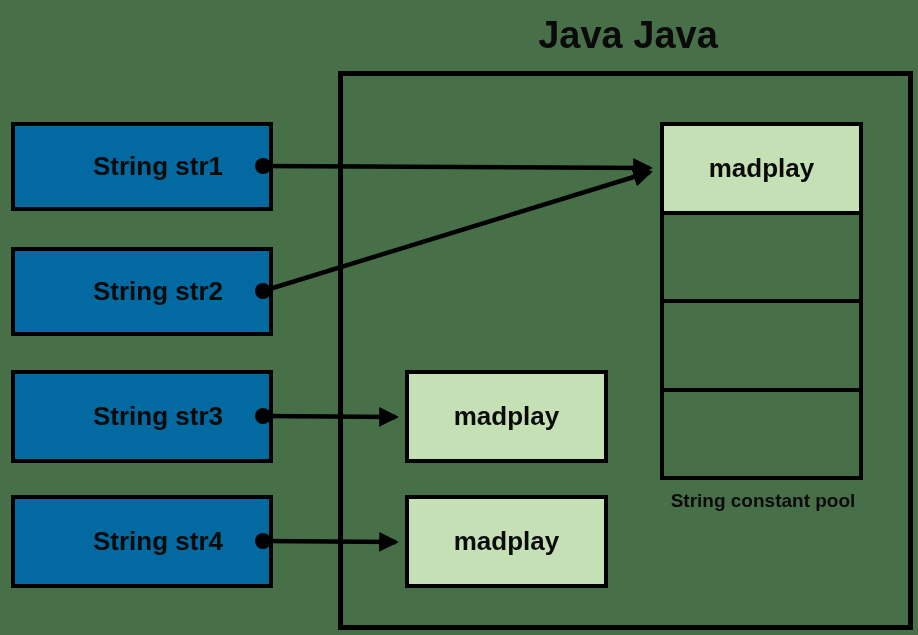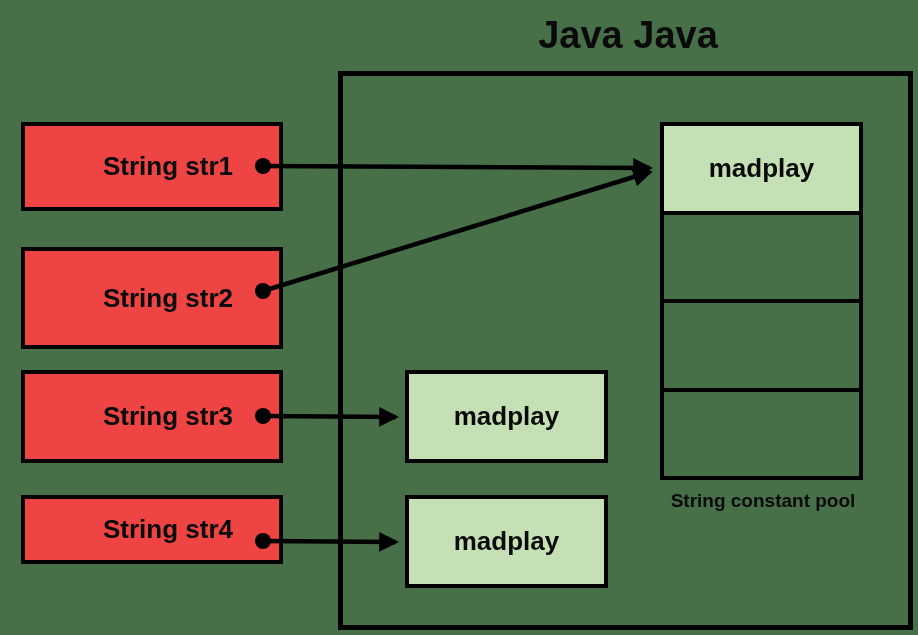--- a/index.html
+++ b/index.html
@@ -30,21 +30,21 @@
   .box {
     position: absolute;
     box-sizing: border-box;
     border: 4px solid #000;
     display: flex;
     align-items: center;
     justify-content: center;
     font-size: 26px;
     font-weight: bold;
   }
-  .var-box { left: 21px; width: 262px; background: #ef4444; padding-left: 32px; }
+  .var-box { left: 11px; width: 262px; background: #0369a1; padding-left: 32px; }
   .obj-box { left: 405px; width: 203px; height: 93px; background: #C5E0B4; }
   .pool {
     position: absolute;
     left: 660px; top: 122px;
     width: 203px; height: 358px;
     box-sizing: border-box;
     border: 4px solid #000;
     display: flex;
     flex-direction: column;
   }
@@ -77,27 +77,27 @@
 
 <div class="canvas">
 
   <div class="title">Java Java</div>
 
   <div class="heap-rect"></div>
 
   <div class="box var-box" style="top:122px;height:89px;">
     <span>String str1</span>
   </div>
-  <div class="box var-box" style="top:247px;height:102px;">
+  <div class="box var-box" style="top:247px;height:89px;">
     <span>String str2</span>
   </div>
   <div class="box var-box" style="top:370px;height:93px;">
     <span>String str3</span>
   </div>
-  <div class="box var-box" style="top:495px;height:69px;">
+  <div class="box var-box" style="top:495px;height:93px;">
     <span>String str4</span>
   </div>
 
   <div class="box obj-box" style="top:370px;">
     <span>madplay</span>
   </div>
   <div class="box obj-box" style="top:495px;">
     <span>madplay</span>
   </div>
 

